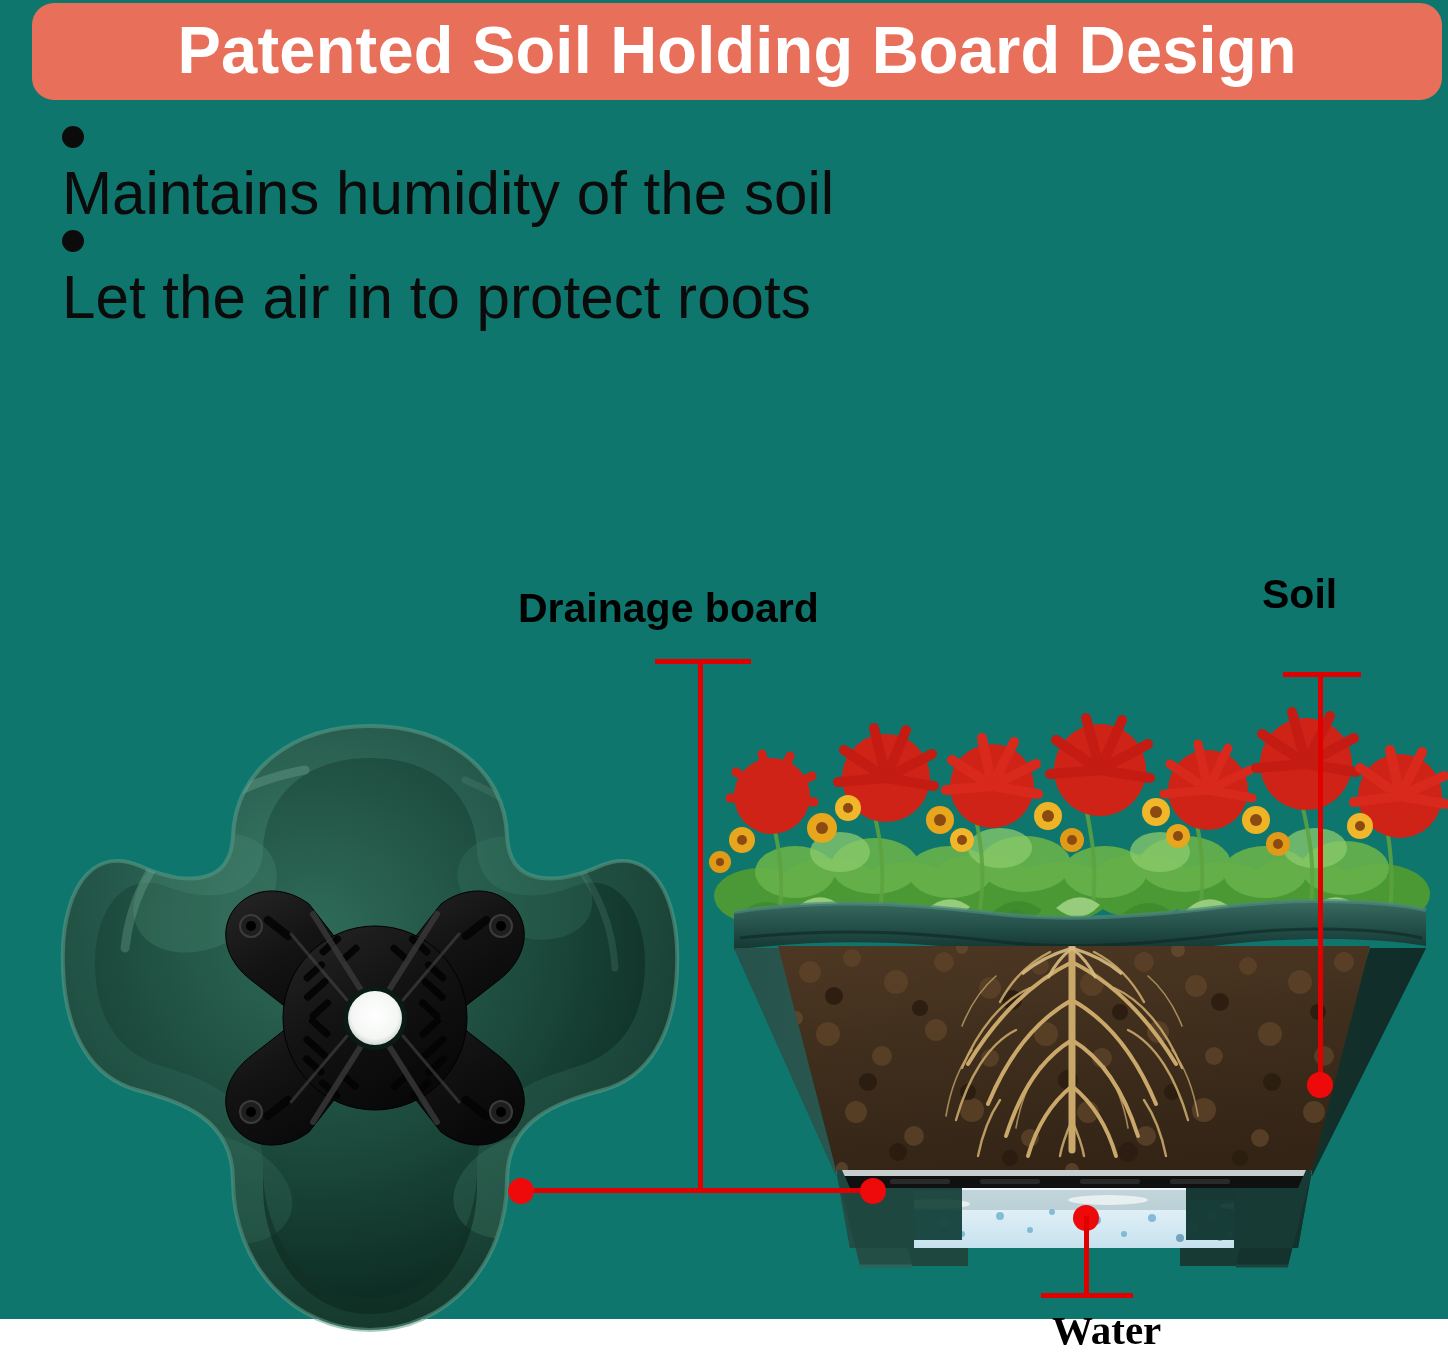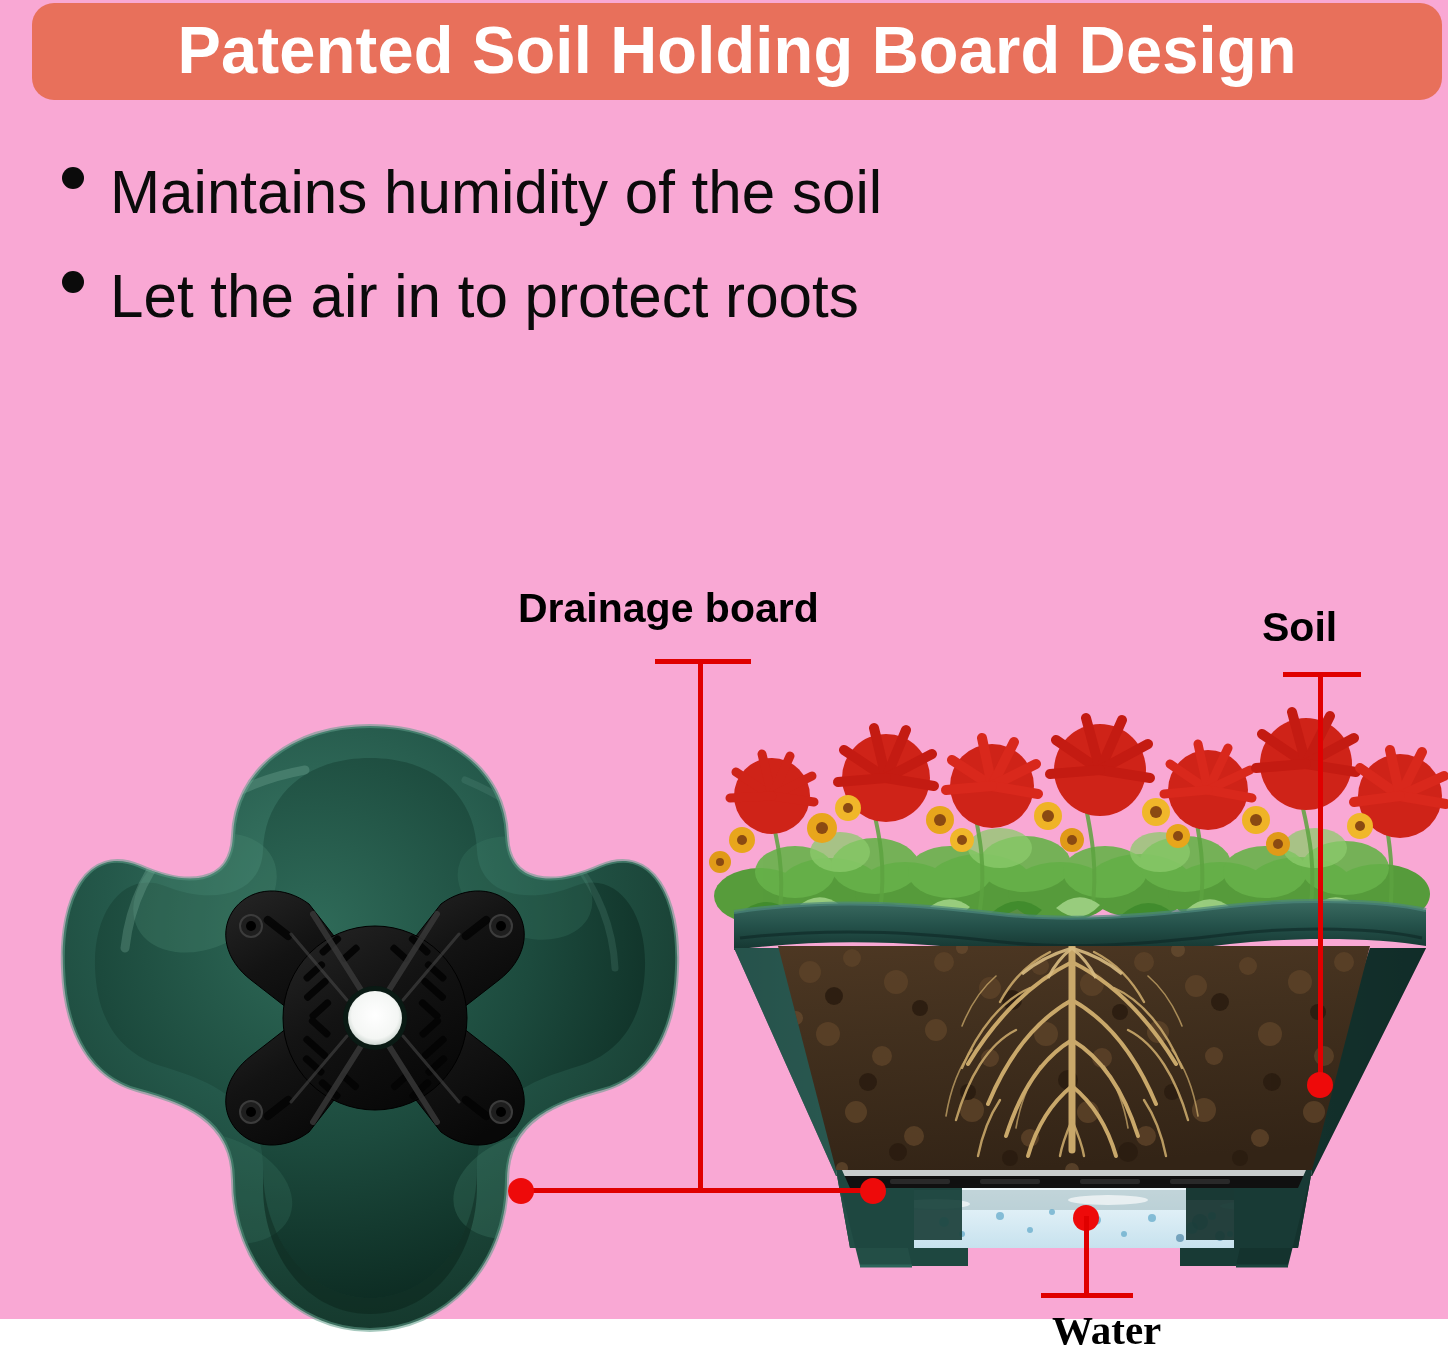--- a/index.html
+++ b/index.html
@@ -2,21 +2,21 @@
 <html><head>
 <meta charset="utf-8">
 <style>
   * { box-sizing: border-box; margin: 0; padding: 0; }
   html, body {
     width: 1448px; height: 1361px;
     background: #ffffff;
     font-family: "Liberation Sans", sans-serif;
     overflow: hidden;
   }
-  #root { position: relative; width: 1448px; height: 1319px; background: #f9a8d4; }
+  #root { position: relative; width: 1448px; height: 1319px; background: #0f766e; }
 
   
   #banner {
     position: absolute;
     left: 32px; top: 3px;
     width: 1410px; height: 97px;
     background: #E8705B;
     border-radius: 22px;
     display: flex; align-items: center; justify-content: center;
     overflow: hidden;
@@ -30,23 +30,24 @@
     white-space: nowrap;
     transform: scaleX(0.985);
     line-height: 1;
     padding-bottom: 4px;
   }
 
   
   #bullets { position: absolute; left: 0; top: 140px; width: 1448px; }
   .bullet-row {
     display: flex;
-    align-items: center;
+    align-items: flex-start;
     height: 104px;
     padding-left: 62px;
+    flex-direction: column;
   }
   .bullet-dot {
     width: 22px; height: 22px;
     border-radius: 50%;
     background: #0b0b0b;
     flex: 0 0 auto;
     position: relative;
     top: -14px;
     margin-right: 26px;
   }
@@ -65,21 +66,21 @@
   .diagram-label {
     position: absolute;
     color: #000000;
     font-family: "Liberation Sans", sans-serif;
     font-size: 41px;
     font-weight: bold;
     white-space: nowrap;
     line-height: 1;
   }
   #label-holding-board { left: 518px; top: 588px; }
-  #label-soil         { left: 1262px; top: 607px; }
+  #label-soil         { left: 1262px; top: 574px; }
   #label-water        { left: 1052px; top: 1310px; font-family: Liberation Serif, serif; }
 
   
   .lead { position: absolute; background: #E00000; }
   .lead-dot {
     position: absolute;
     width: 26px; height: 26px;
     border-radius: 50%;
     background: #EE0A0A;
   }

